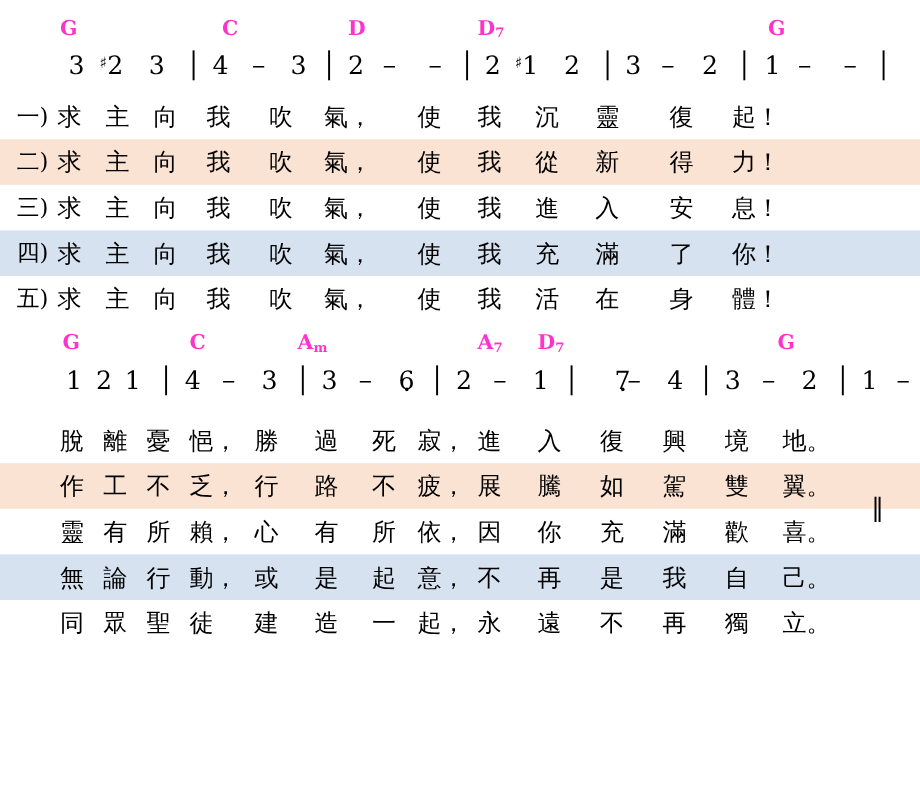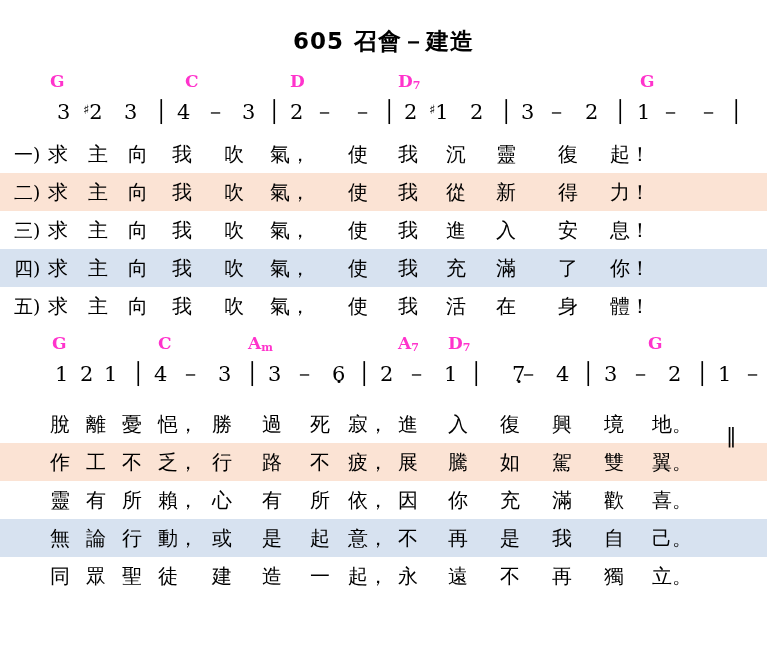--- a/index.html
+++ b/index.html
@@ -142,23 +142,20 @@
     text-align: center;
     font-size: 20px;
     white-space: nowrap;
   }
 </style>
 </head>
 <body>
 
 <div class="page">
 
-  <div class="title">
-    <span class="num">605</span><span>召會－建造</span>
-  </div>
 
 
   <div class="chordrow" style="margin-top:14px; height:24px;">
     <span class="chord" style="left:50px;"><span>G</span></span>
     <span class="chord" style="left:185px;"><span>C</span></span>
     <span class="chord" style="left:290px;"><span>D</span></span>
     <span class="chord" style="left:398px;"><span>D</span><sub>7</sub></span>
     <span class="chord" style="left:640px;"><span>G</span></span>
   </div>
 

